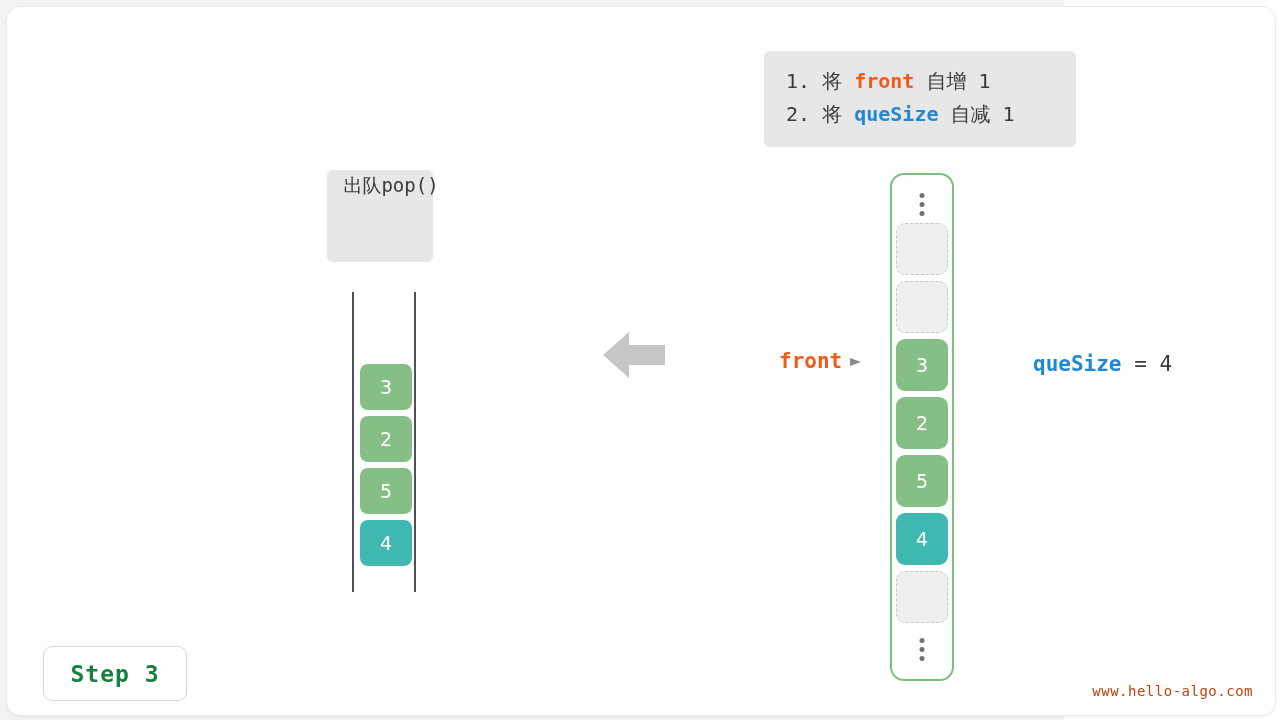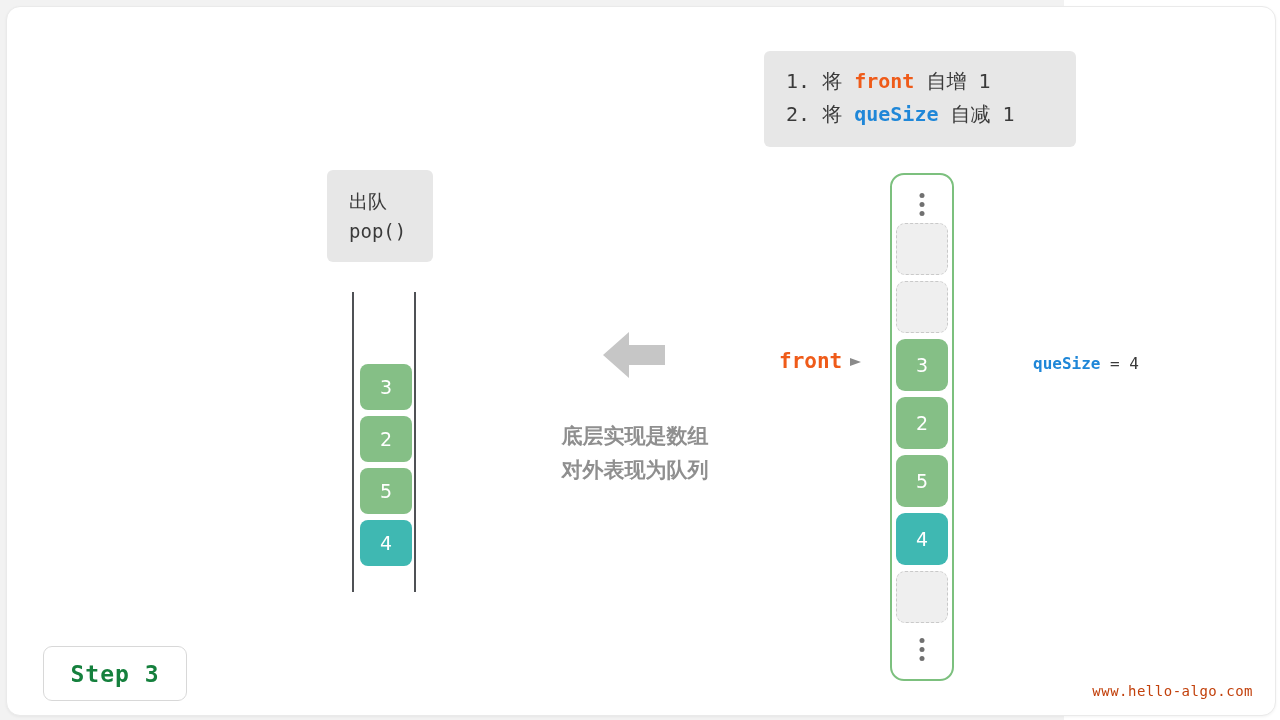--- a/index.html
+++ b/index.html
@@ -64,21 +64,21 @@
   
   .pop-box {
     position: absolute;
     left: 320px;
     top: 163px;
     width: 106px;
     height: 92px;
     background: #e7e7e7;
     border-radius: 6px;
     display: flex;
-    flex-direction: column;
+    flex-direction: row;
     justify-content: center;
     align-items: flex-start;
     padding-left: 22px;
     box-sizing: border-box;
   }
   .pop-line {
     font-family: "DejaVu Sans Mono", monospace;
     font-size: 19px;
     line-height: 30px;
     color: #3a3a3a;
@@ -237,21 +237,21 @@
   }
   .quesize-title {
     font-family: "DejaVu Sans", sans-serif;
     font-size: 21px;
     color: #3a3a3a;
     line-height: 30px;
     white-space: pre;
   }
   .quesize-expr {
     font-family: "DejaVu Sans Mono", monospace;
-    font-size: 16px;
+    font-size: 21px;
     color: #3a3a3a;
     line-height: 34px;
     white-space: pre;
   }
   .quesize-expr .kw-blue { color: #1f87d8; font-weight: bold; }
 
   
   .step-badge {
     position: absolute;
     left: 36px;
@@ -309,24 +309,20 @@
         <div class="cell teal">4</div>
       </div>
     </div>
 
     <div class="big-arrow">
       <svg width="62" height="52" viewBox="0 0 62 52">
         <polygon points="0,26 26,3 26,16 62,16 62,36 26,36 26,49" fill="#c6c6c6"></polygon>
       </svg>
     </div>
 
-    <div class="caption">
-      <div class="caption-line">底层实现是数组</div>
-      <div class="caption-line">对外表现为队列</div>
-    </div>
 
     <div class="front-ptr">
       <span class="front-label">front</span>
       <span class="front-arrow">
         <svg width="14" height="14" viewBox="0 0 14 14">
           <polygon points="1,3 12,7 1,11" fill="#8a8a8a"></polygon>
         </svg>
       </span>
     </div>
 

